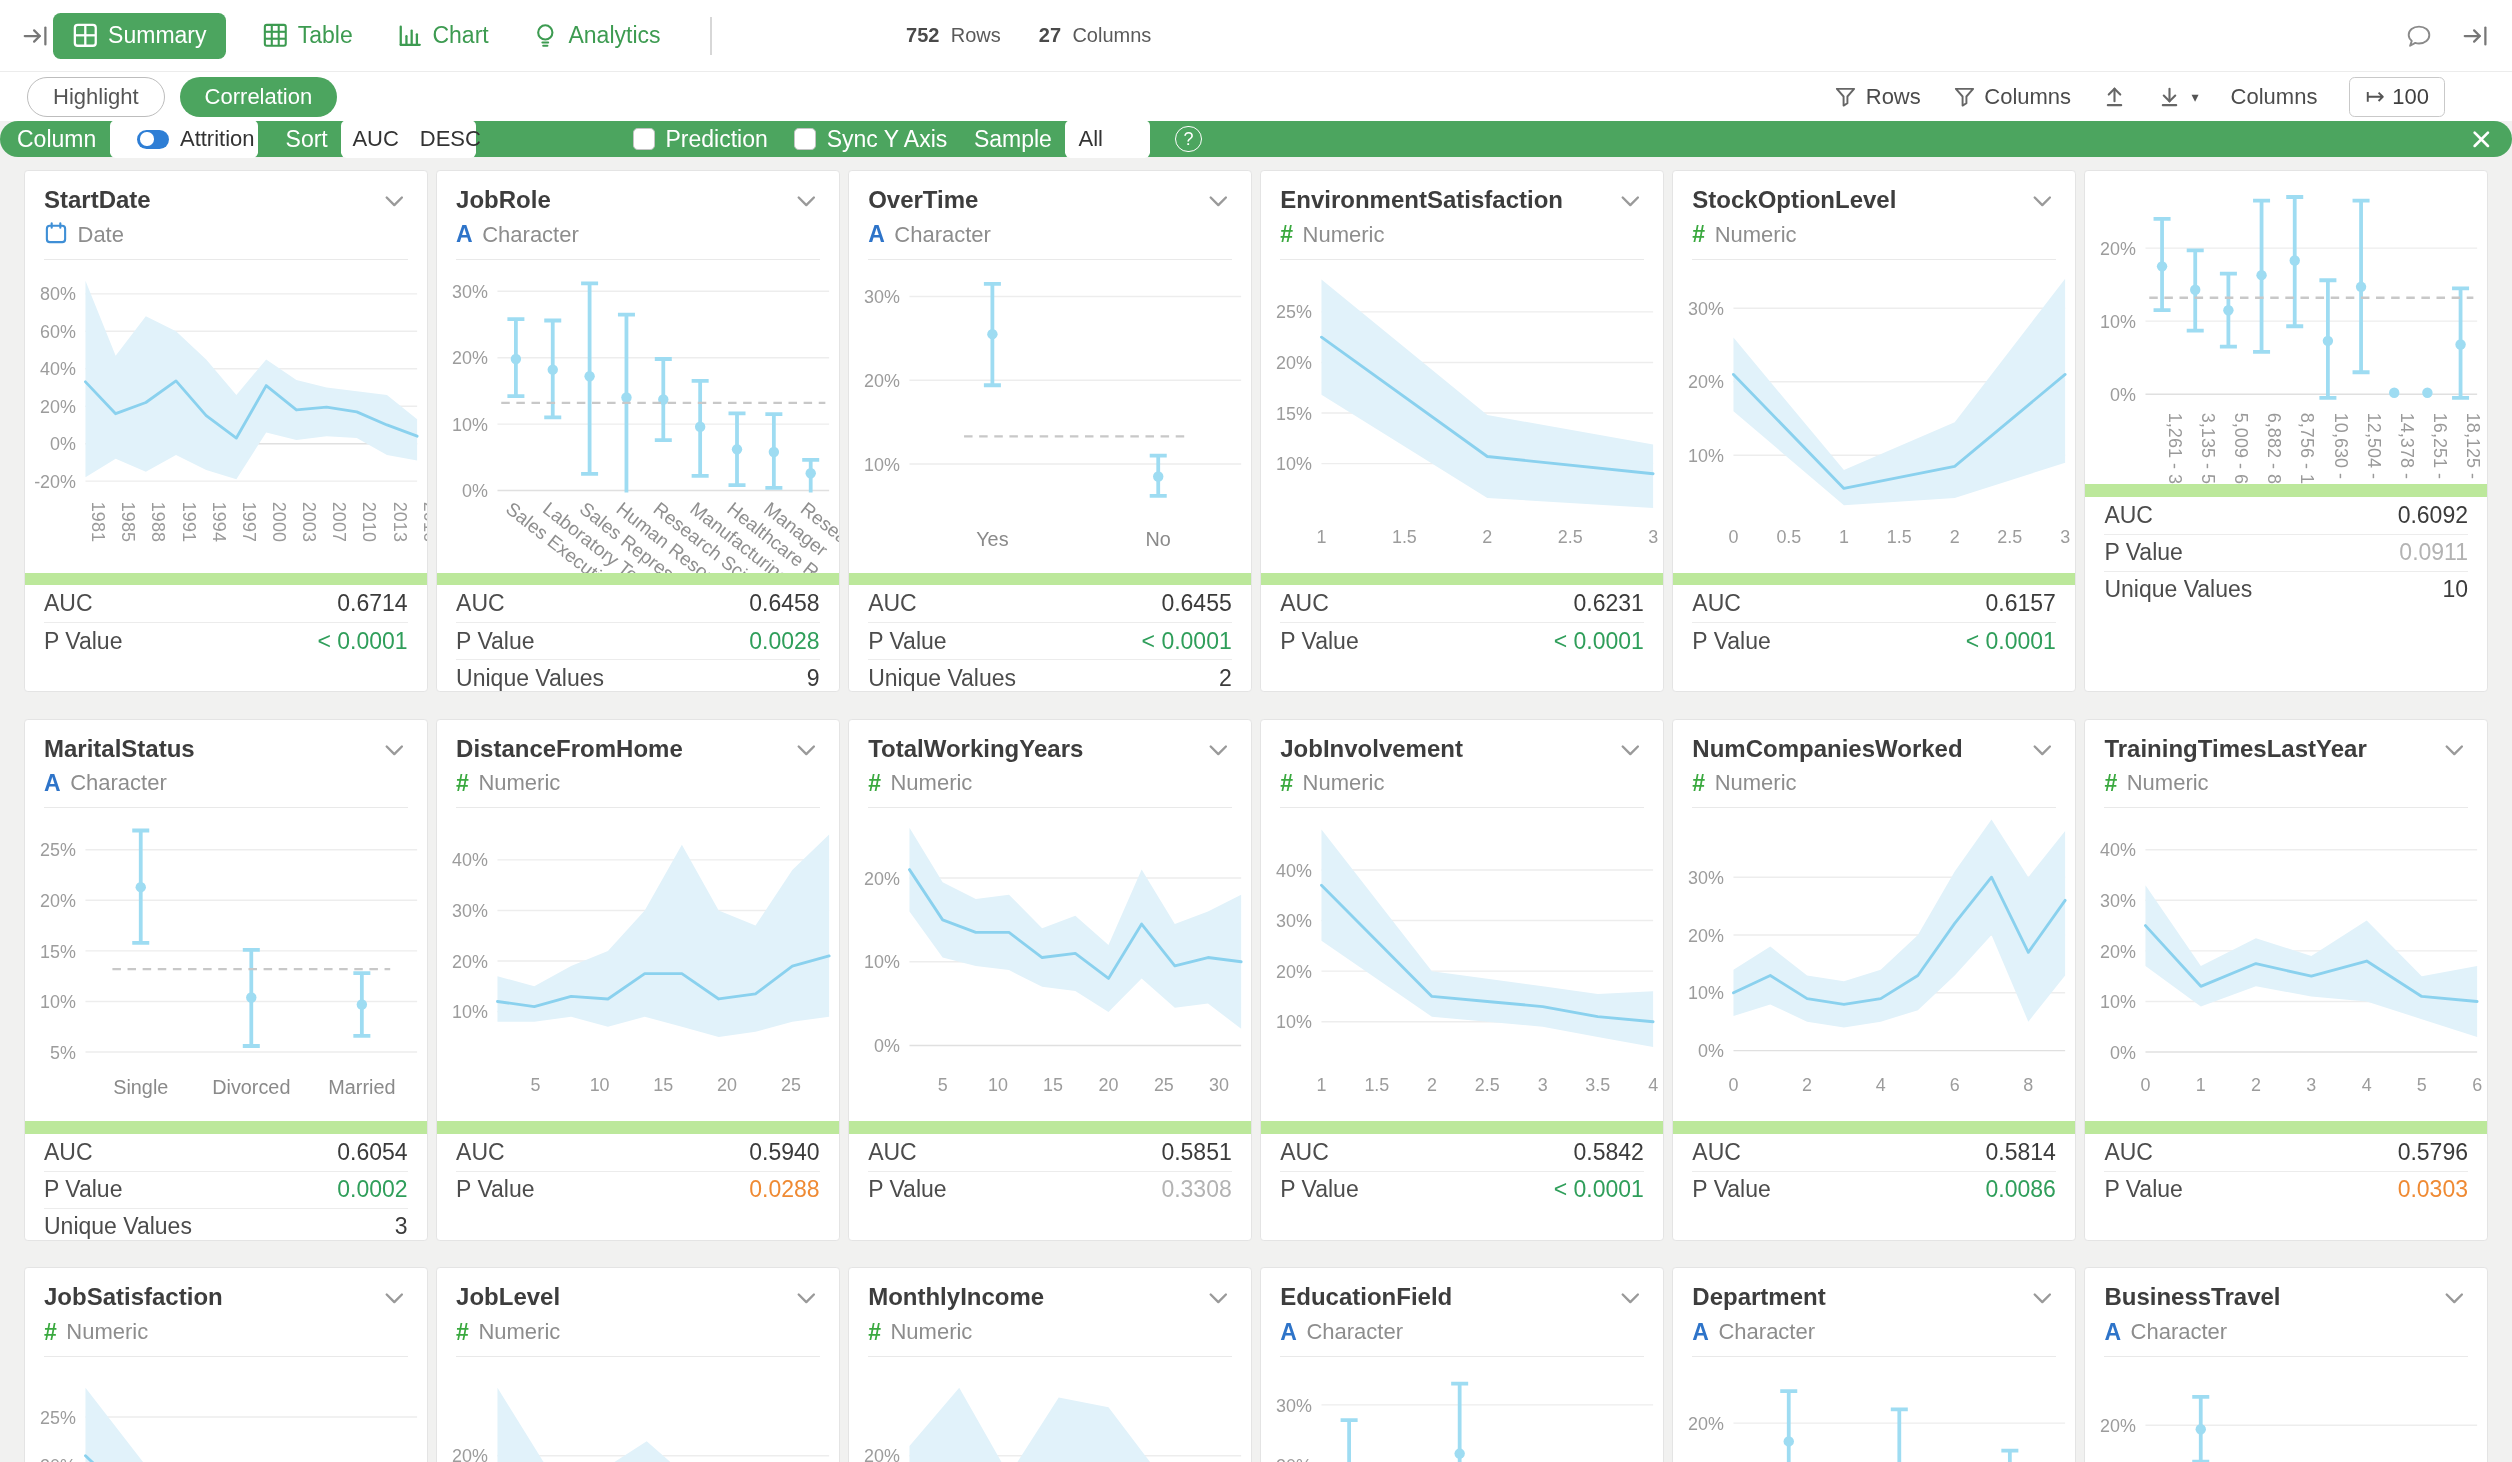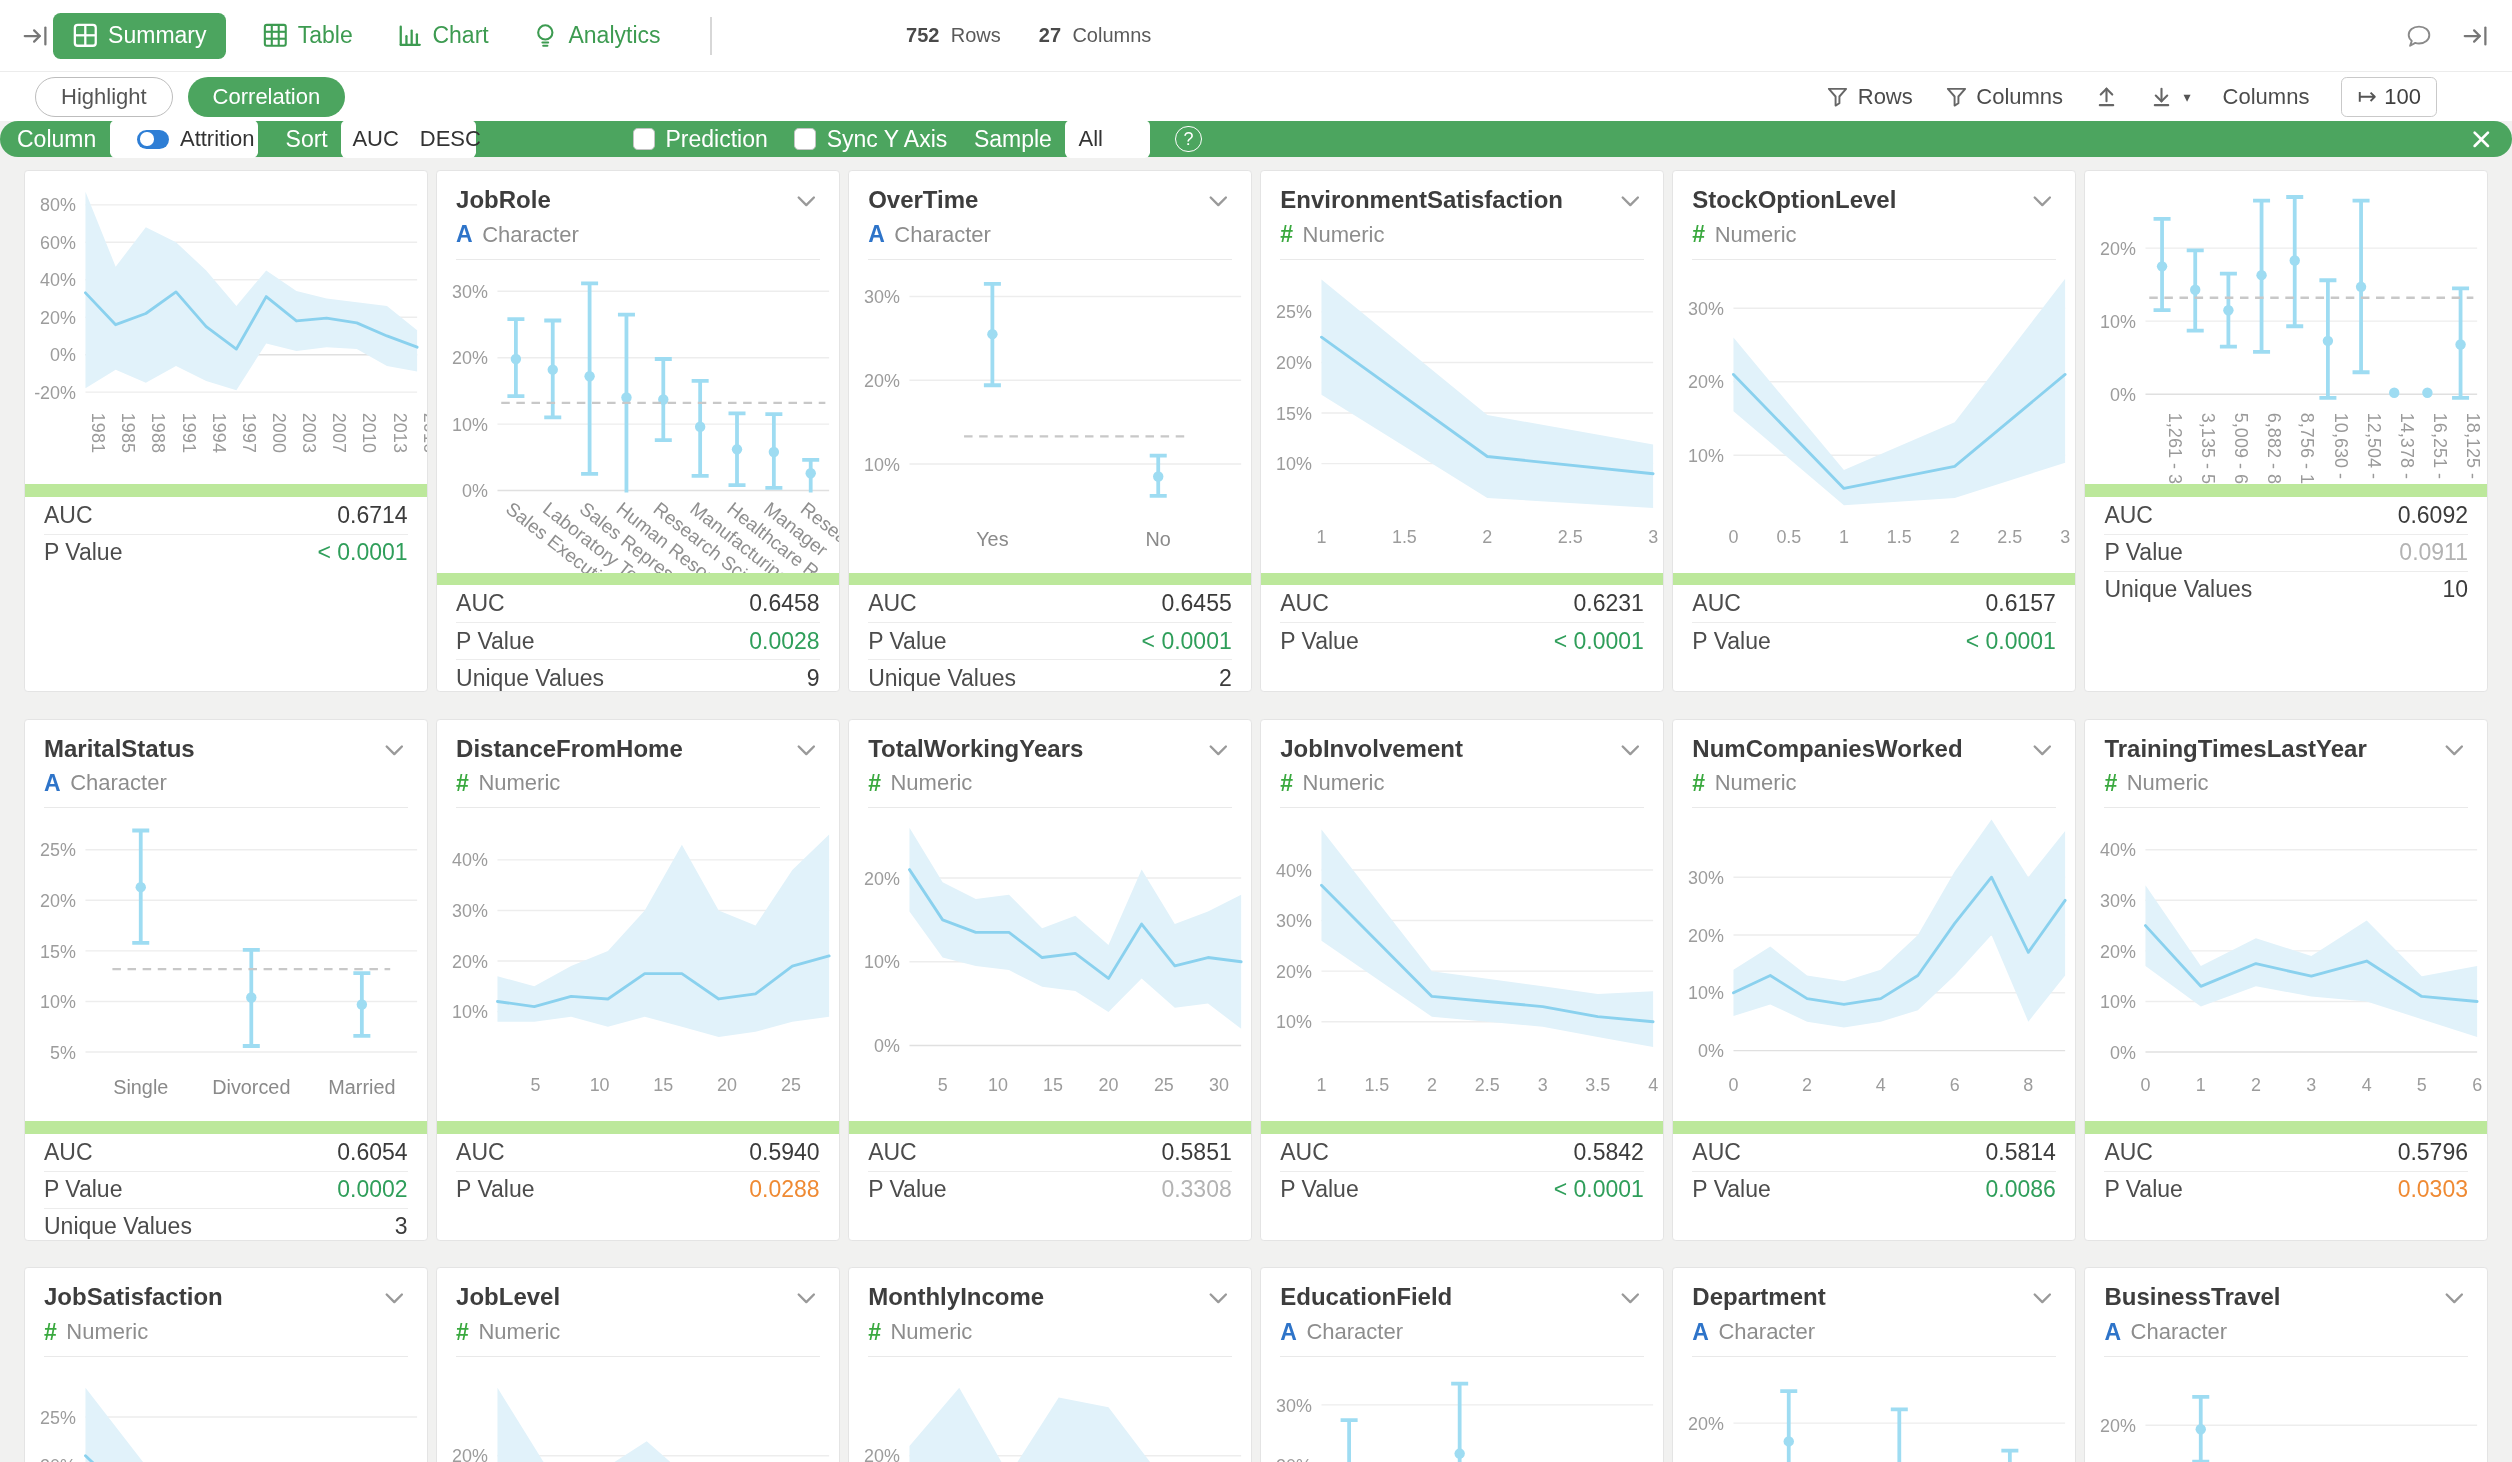--- a/index.html
+++ b/index.html
@@ -14,21 +14,21 @@
   .tab svg { stroke:#3d9b51; }
   .tab.active { background:#4ca55f; color:#fff; padding:9.5px 19px; }
   .tab.active svg { stroke:#fff; }
   .vdiv { width:1.9px; height:38px; background:#d7d7d7; margin:0 0 0 42px; }
   .counts { display:flex; align-items:center; gap:11.4px; margin-left:194px; font-size:20px; color:#5a5a5a; }
   .counts b { color:#4a4a4a; font-weight:bold; }
   .counts .grp2 { margin-left:26.6px; }
   .top-right { margin-left:auto; display:flex; align-items:center; gap:26.6px; }
 
   
-  .toolbar { height:49px; background:#fff; display:flex; align-items:center; padding:0 35px; }
+  .toolbar { height:49px; background:#fff; display:flex; align-items:center; padding:0 27px; }
   .pill { height:40px; display:flex; align-items:center; padding:0 25px; border-radius:20px; font-size:22px; cursor:pointer; }
   .pill.outline { border:0.9px solid #bdbdbd; color:#555; background:#fff; }
   .pill.solid { background:#4ca55f; color:#fff; margin-left:15px; }
   .toolbar-right { margin-left:auto; display:flex; align-items:center; gap:32px; }
   .tool { display:flex; align-items:center; gap:8.5px; font-size:22px; color:#4c4c4c; cursor:pointer; }
   .caret { font-size:14.2px; color:#555; margin-left:1.9px; }
   .cols-label { font-size:22px; color:#4c4c4c; }
   .cols-limit { display:flex; align-items:center; gap:7.6px; border:0.9px solid #c9c9c9; border-radius:5.7px; height:40px; padding:0 15px; font-size:22px; color:#3f3f3f; cursor:pointer; margin-right:40px; }
   .mapsto { font-size:23px; color:#555; }
 
@@ -232,20 +232,37 @@
     <span class="close-x">
       <svg width="26.6" height="26.6" viewBox="0 0 28 28" stroke="#fff" stroke-width="2.8" stroke-linecap="round">
           <line x1="7" y1="7" x2="21" y2="21"></line>
           <line x1="21" y1="7" x2="7" y2="21"></line>
         </svg>
     </span>
   </div>
 
   <div class="cards-grid">
       <div class="card">
+    <div class="card-head">
+      <div class="title-row">
+        <span class="card-title">StartDate</span>
+        <svg class="chevron" width="26.6" height="26.6" viewBox="0 0 28 28" fill="none" stroke="#9a9a9a" stroke-width="2.5" stroke-linecap="round" stroke-linejoin="round">
+              <polyline points="6,10 14,18 22,10"></polyline>
+            </svg>
+      </div>
+      <div class="type-row">
+        <span class="type-icon"><svg width="24" height="24" viewBox="0 0 25 25" fill="none" stroke="#3f8fd6" stroke-width="2.2" stroke-linecap="round">
+                <rect x="3" y="5" width="19" height="17" rx="3"></rect>
+                <line x1="8" y1="2.5" x2="8" y2="7"></line>
+                <line x1="17" y1="2.5" x2="17" y2="7"></line>
+              </svg></span>
+        <span class="type-label">Date</span>
+      </div>
+      <div class="divider"></div>
+    </div>
     <svg class="chart" viewBox="0 0 425 330" preserveAspectRatio="none">
           <defs>
             <clipPath id="cp0">
               <rect x="61" y="0" width="361" height="245"></rect>
             </clipPath>
           </defs>
           <line x1="64" x2="415" y1="35.69230769230769" y2="35.69230769230769" stroke="#ededed" stroke-width="1.5"></line>
           <text x="54" y="42.69230769230769" text-anchor="end" fill="#9c9c9c" font-size="19">80%</text>
           <line x1="64" x2="415" y1="75.17948717948718" y2="75.17948717948718" stroke="#ededed" stroke-width="1.5"></line>
           <text x="54" y="82.17948717948718" text-anchor="end" fill="#9c9c9c" font-size="19">60%</text>

